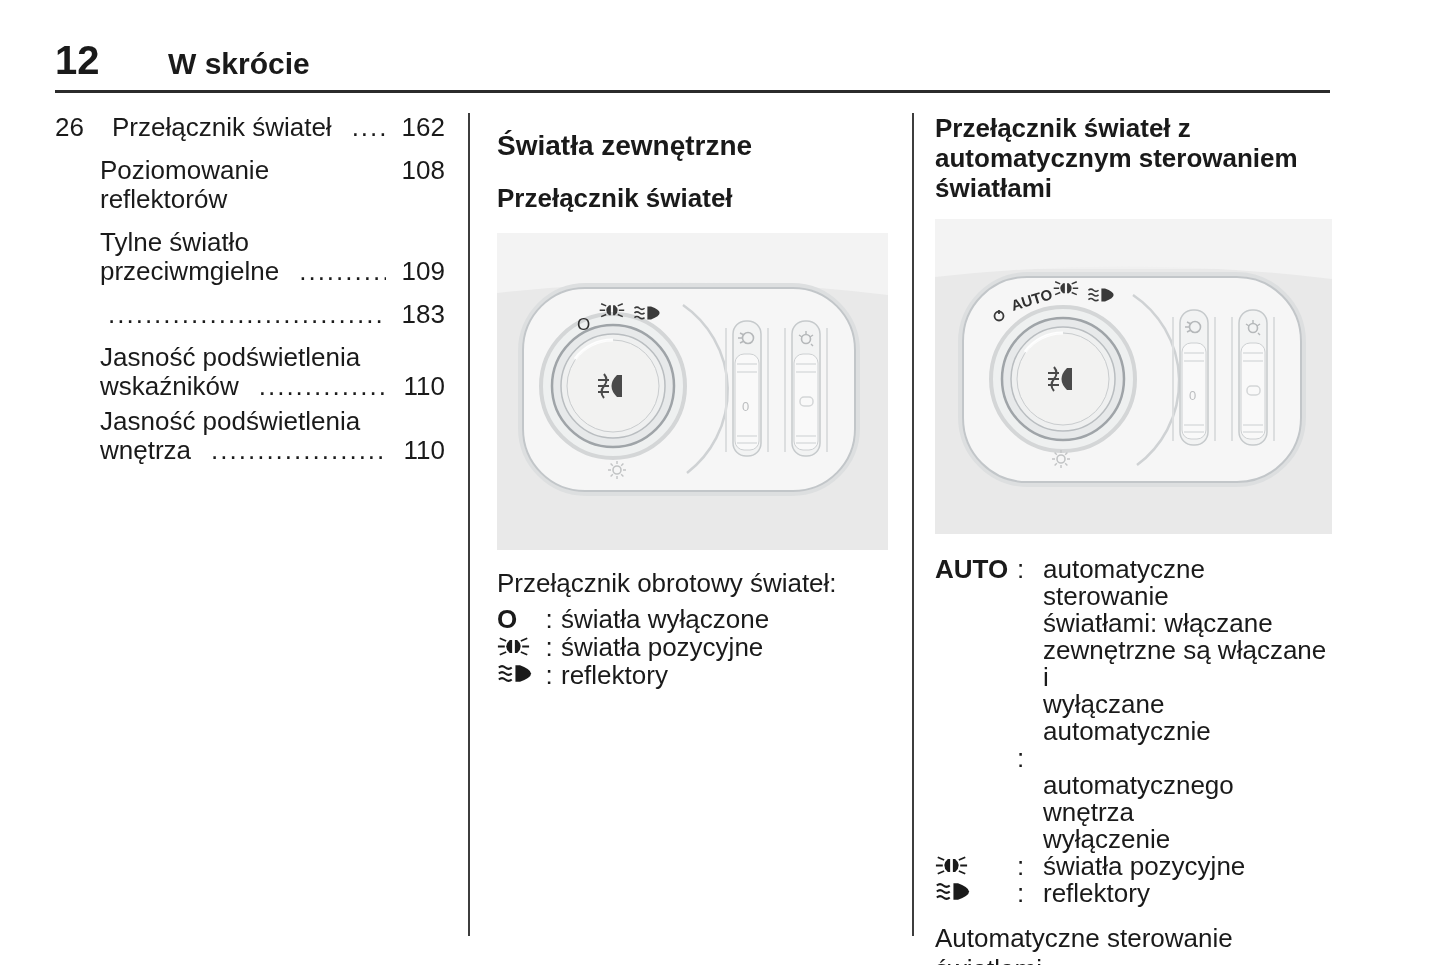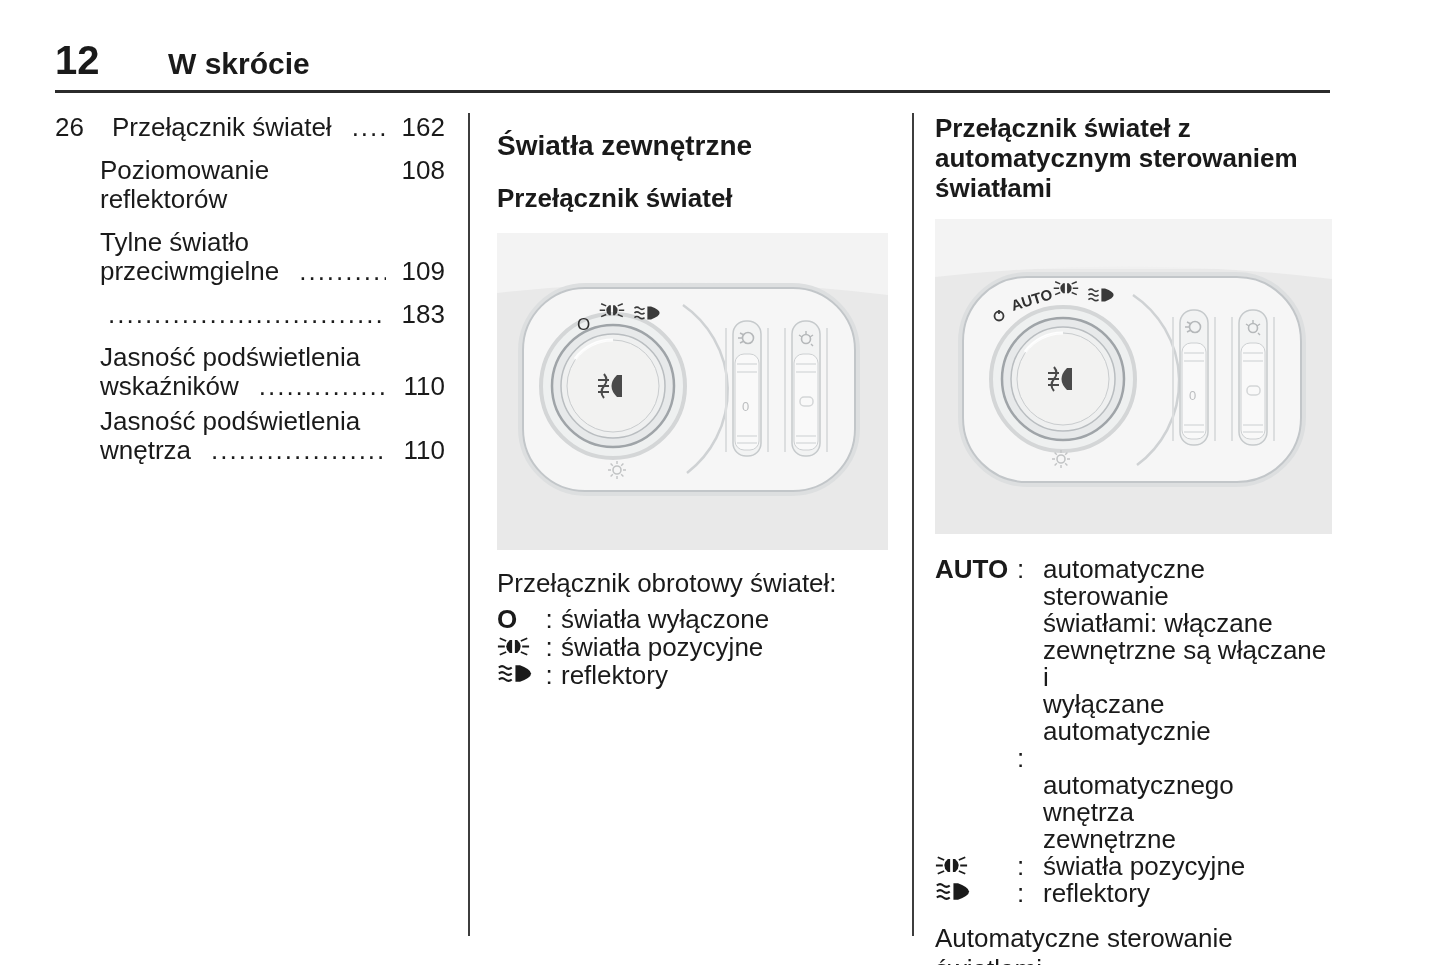--- a/index.html
+++ b/index.html
@@ -333,21 +333,21 @@
           <span class="lgr-colon">:</span>
         </div>
         <div class="lgr-row">
           <span class="lgr-term"></span>
             <span class="lgr-colon"></span>
           <span class="lgr-desc">automatycznego wnętrza</span>
         </div>
         <div class="lgr-row">
           <span class="lgr-term"></span>
             <span class="lgr-colon"></span>
-          <span class="lgr-desc">zewnętrzne</span>
+          <span class="lgr-desc">wyłączenie</span>
         </div>
 
         <div class="lgr-row">
           <span class="lgr-term icon-term">
             <svg width="33" height="19" viewBox="0 0 36 20" color="#1a1a1a">
                 <use href="#icon-pl"></use>
               </svg>
           </span>
           <span class="lgr-colon">:</span>
           <span class="lgr-desc">światła pozycyjne</span>

